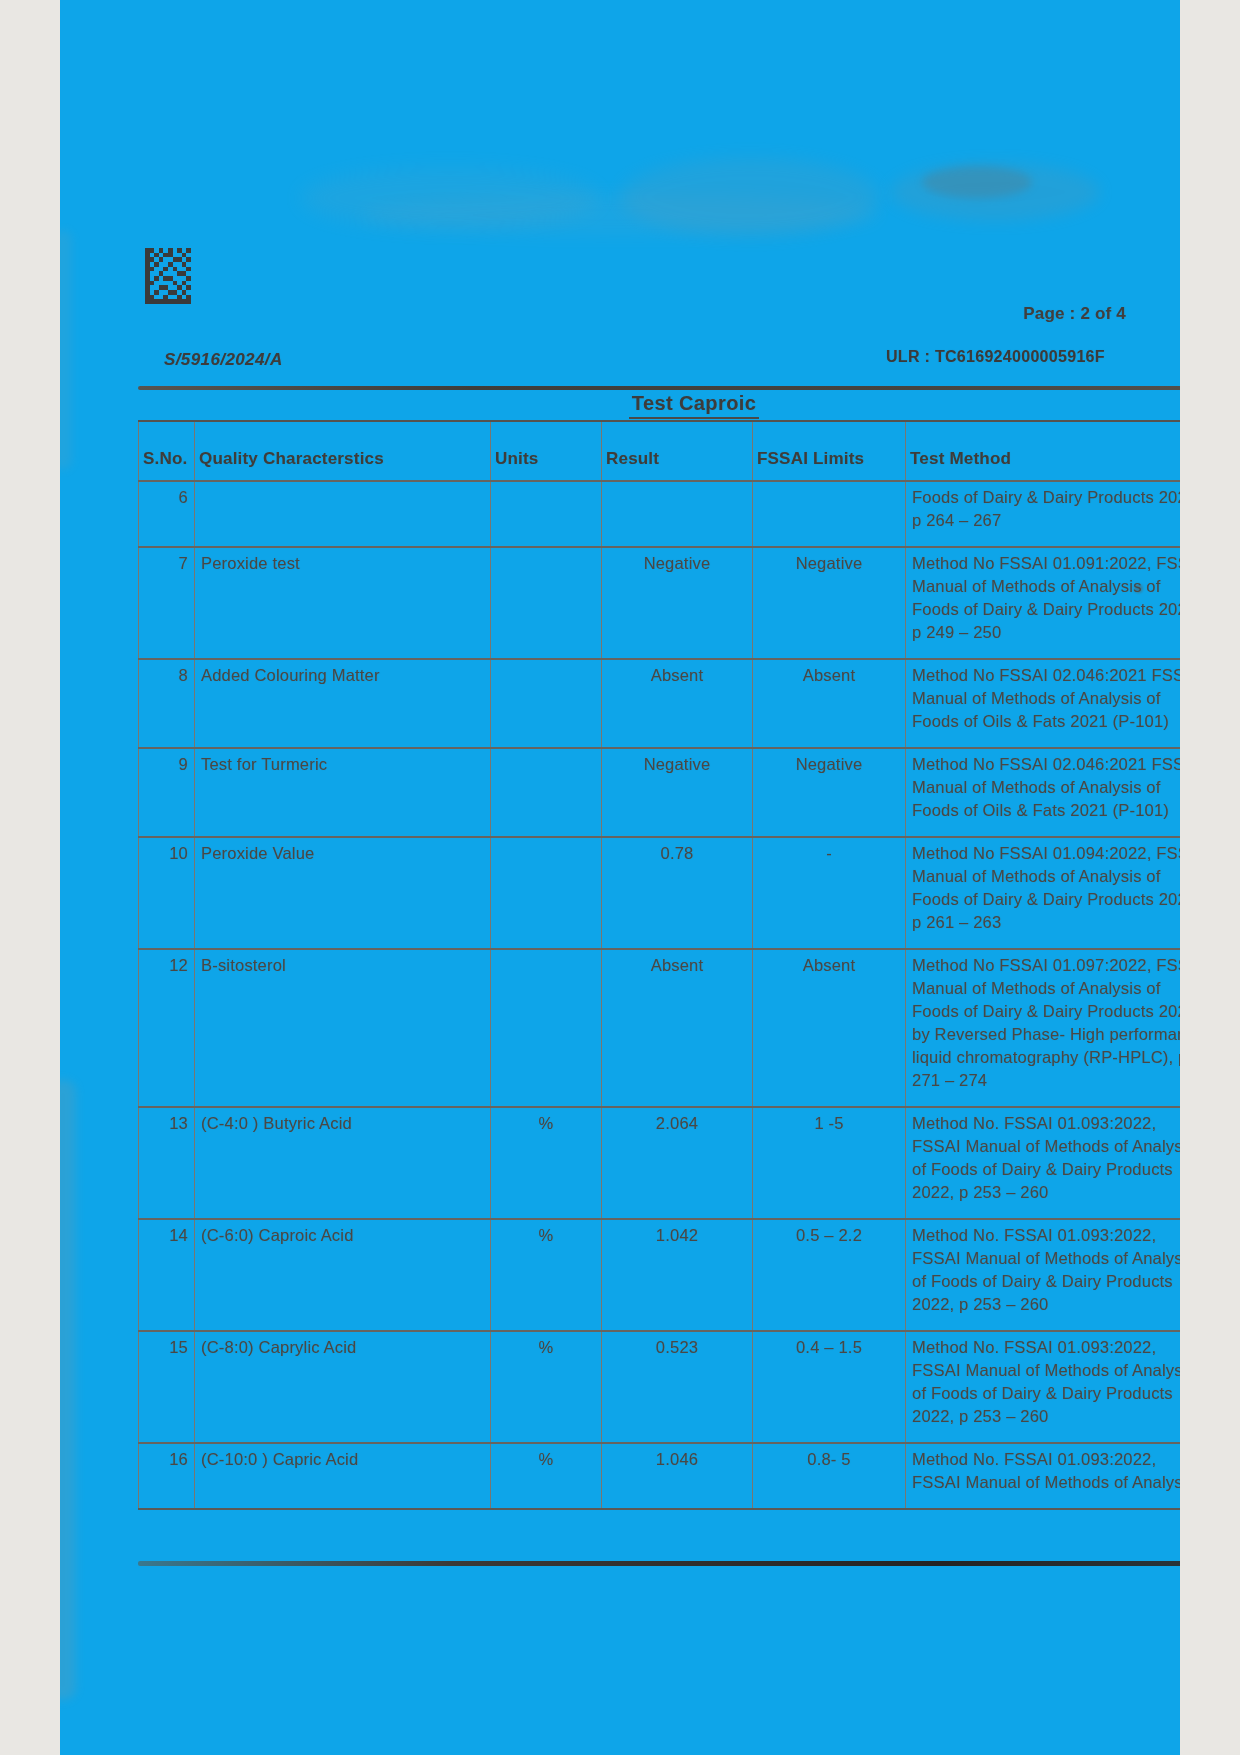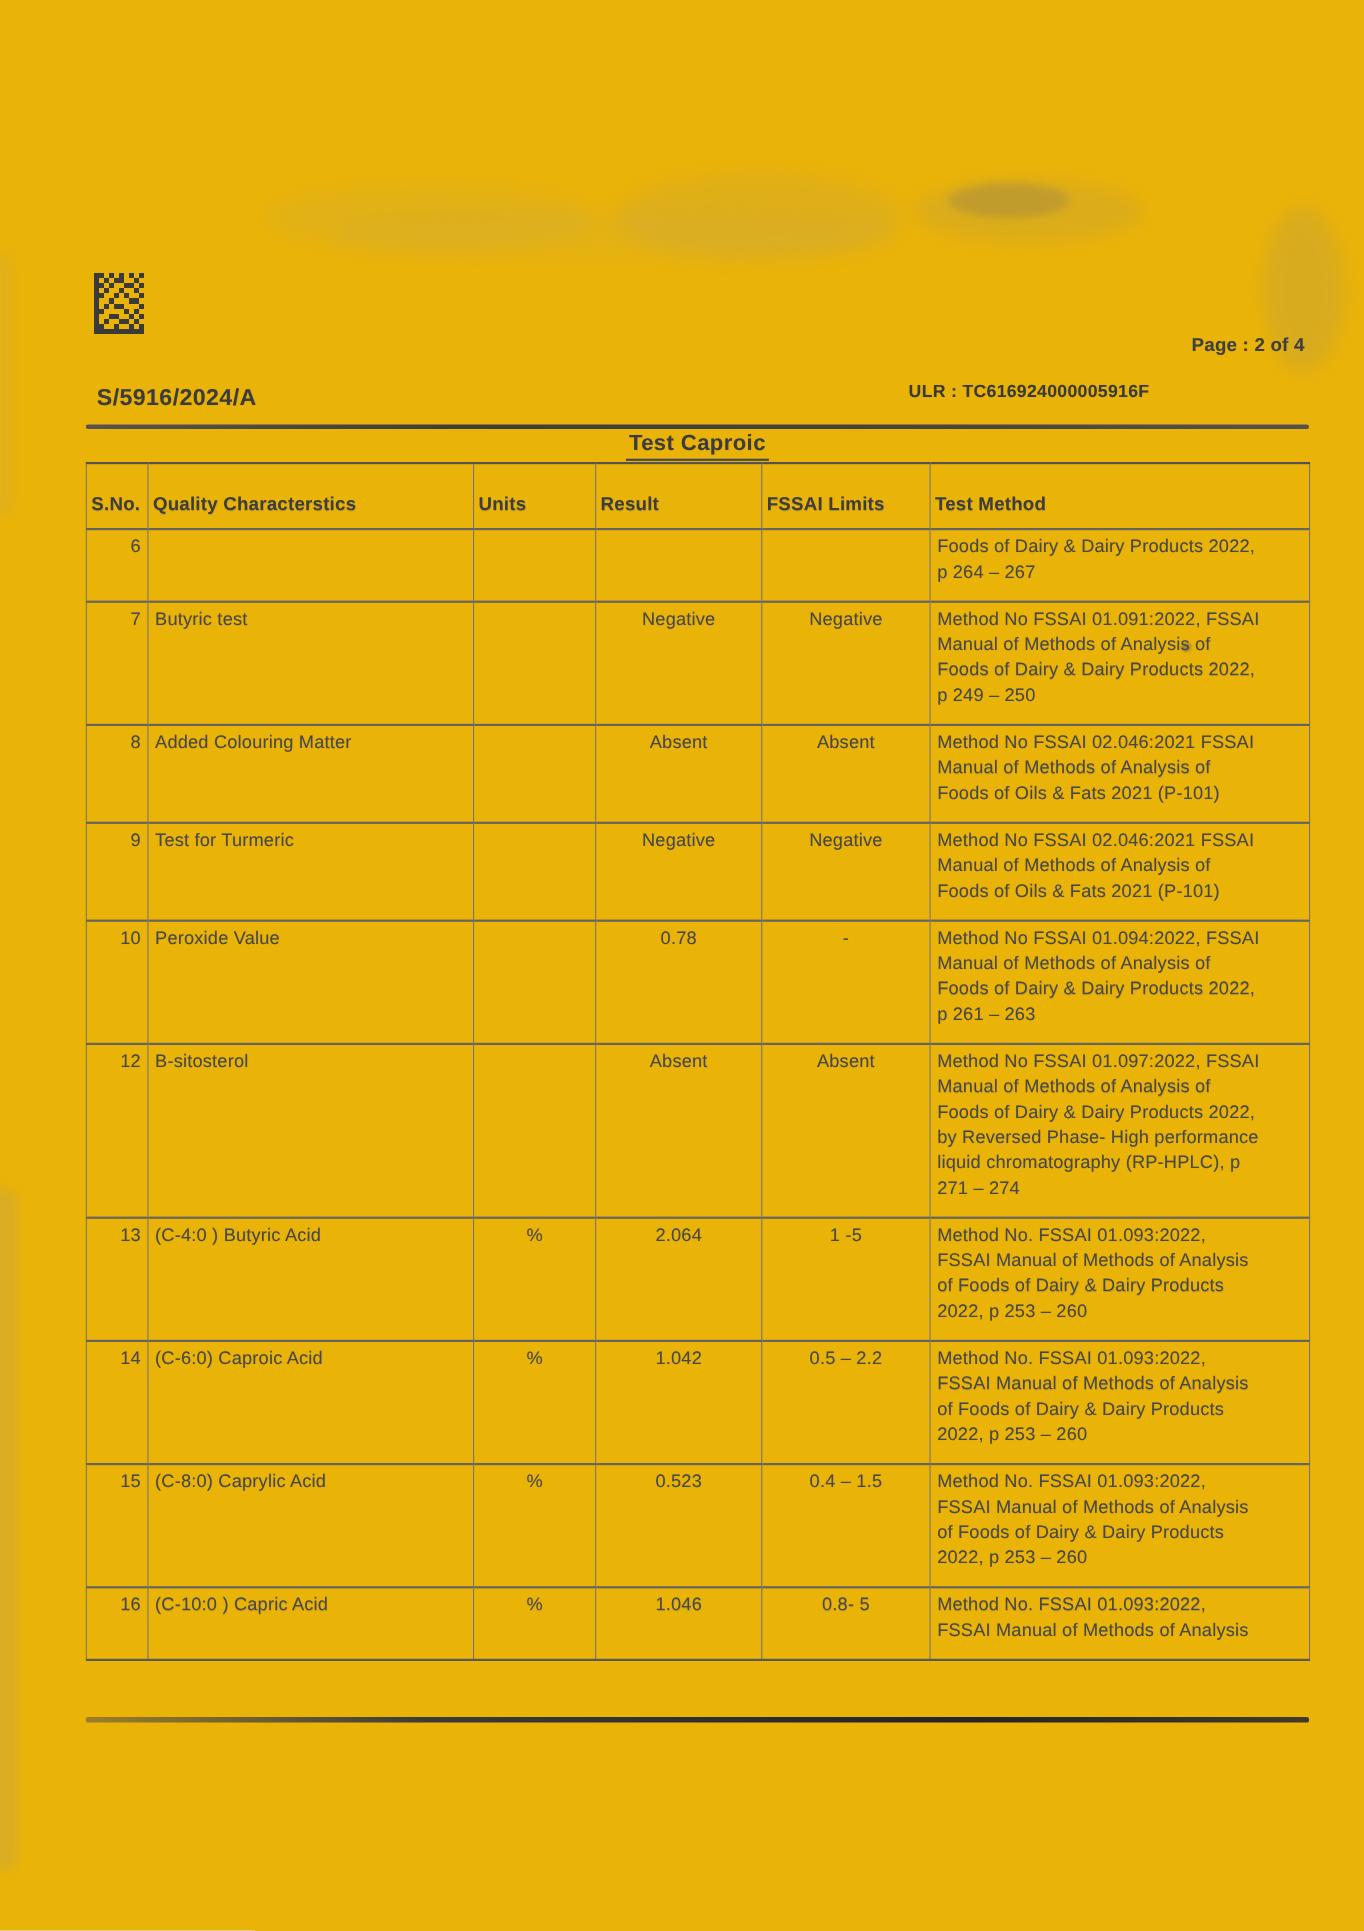--- a/index.html
+++ b/index.html
@@ -1,39 +1,39 @@
 <!DOCTYPE html>
 <html><head>
 <meta charset="utf-8">
 <style>
   html,body{margin:0;padding:0;background:#e9e7e3;}
   .page{
-    position:relative;width:1240px;height:1755px;margin:0 auto;
-    background:#eab308;overflow:hidden;
+    position:relative;width:1120px;height:1755px;margin:0 auto;
+    background:#0ea5e9;overflow:hidden;
     font-family:"Liberation Sans",sans-serif;color:#474747;
     letter-spacing:.2px;
     text-shadow:.2px .2px .7px rgba(95,95,95,.4);
   }
   
   .artifact{position:absolute;border-radius:50%;pointer-events:none;}
   .a1{left:240px;top:168px;width:300px;height:60px;background:#9aa09a;opacity:.10;filter:blur(10px);}
   .a2{left:560px;top:158px;width:260px;height:78px;background:#98938c;opacity:.13;filter:blur(9px);}
   .a3{left:830px;top:163px;width:210px;height:58px;background:#8f8a84;opacity:.15;filter:blur(8px);}
   .a4{left:862px;top:166px;width:110px;height:32px;background:#6f6b66;opacity:.25;filter:blur(4px);}
   .a5{left:1148px;top:188px;width:74px;height:150px;background:#8d8984;opacity:.18;filter:blur(8px);}
   .a6{left:-10px;top:1080px;width:26px;height:620px;background:#9b968f;opacity:.20;filter:blur(5px);border-radius:12px;}
   .a7{left:300px;top:195px;width:520px;height:40px;background:#a7a39c;opacity:.08;filter:blur(9px);}
   .a8{left:1074px;top:584px;width:9px;height:9px;background:#5a5a58;opacity:.45;filter:blur(1px);}
   .a9{left:-6px;top:230px;width:18px;height:240px;background:#a09b94;opacity:.12;filter:blur(5px);border-radius:10px;}
 
   
   .barcode{position:absolute;left:85px;top:248px;width:46px;height:56px;}
   .barcode svg{width:100%;height:100%;}
   .page-num{position:absolute;top:304px;right:54px;font-size:17px;font-weight:600;color:#3f3f3f;}
-  .report-no{position:absolute;left:88px;top:350px;font-size:21px;font-weight:bold;color:#3c3c3c;letter-spacing:.4px;}
+  .report-no{position:absolute;left:104px;top:350px;font-size:17px;font-weight:bold;color:#3c3c3c;letter-spacing:.4px;font-style:italic;}
   .ulr{position:absolute;left:826px;top:348px;font-size:16px;font-weight:bold;color:#3a3a3a;letter-spacing:.3px;}
   .rule-top{
     position:absolute;left:78px;top:386px;width:1112px;height:4px;
     background:linear-gradient(to right,#57544f,#3e3d3a 30%,#454440 70%,#55524d);
     border-radius:2px;
   }
   .title-wrap{position:absolute;left:78px;top:392px;width:1112px;text-align:center;}
   .title-wrap span{
     display:inline-block;font-size:20px;font-weight:bold;color:#3c3c3c;
     border-bottom:2.5px solid #4a4a4a;padding:0 3px 2px 3px;letter-spacing:.4px;
@@ -173,21 +173,21 @@
       <td class="c-char"></td>
       <td class="c-units"></td>
       <td class="c-result"></td>
       <td class="c-limits"></td>
       <td class="c-method">Foods of Dairy &amp; Dairy Products 2022,
 p 264 – 267</td>
     </tr>
 
     <tr>
       <td class="c-sno">7</td>
-      <td class="c-char">Butyric test</td>
+      <td class="c-char">Peroxide test</td>
       <td class="c-units"></td>
       <td class="c-result">Negative</td>
       <td class="c-limits">Negative</td>
       <td class="c-method">Method No FSSAI 01.091:2022, FSSAI
 Manual of Methods of Analysis of
 Foods of Dairy &amp; Dairy Products 2022,
 p 249 – 250</td>
     </tr>
 
     <tr>

